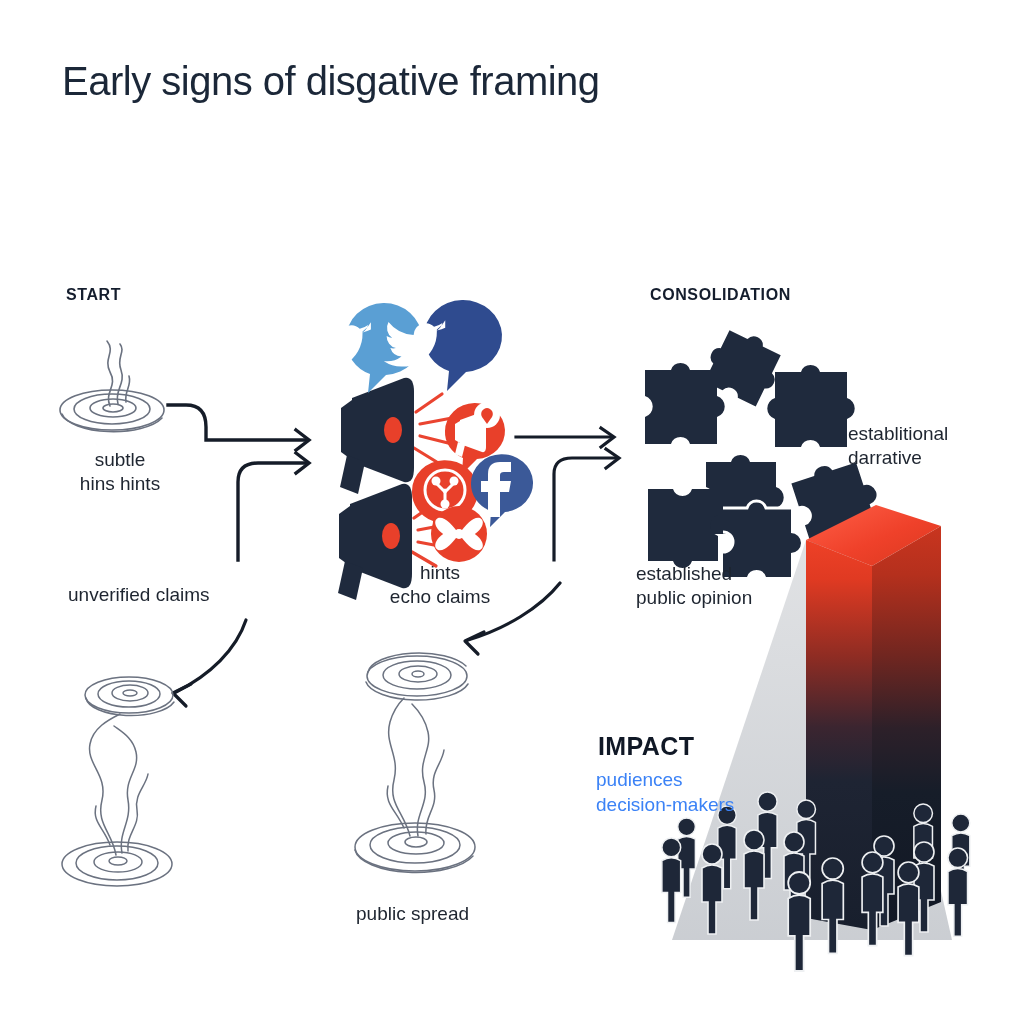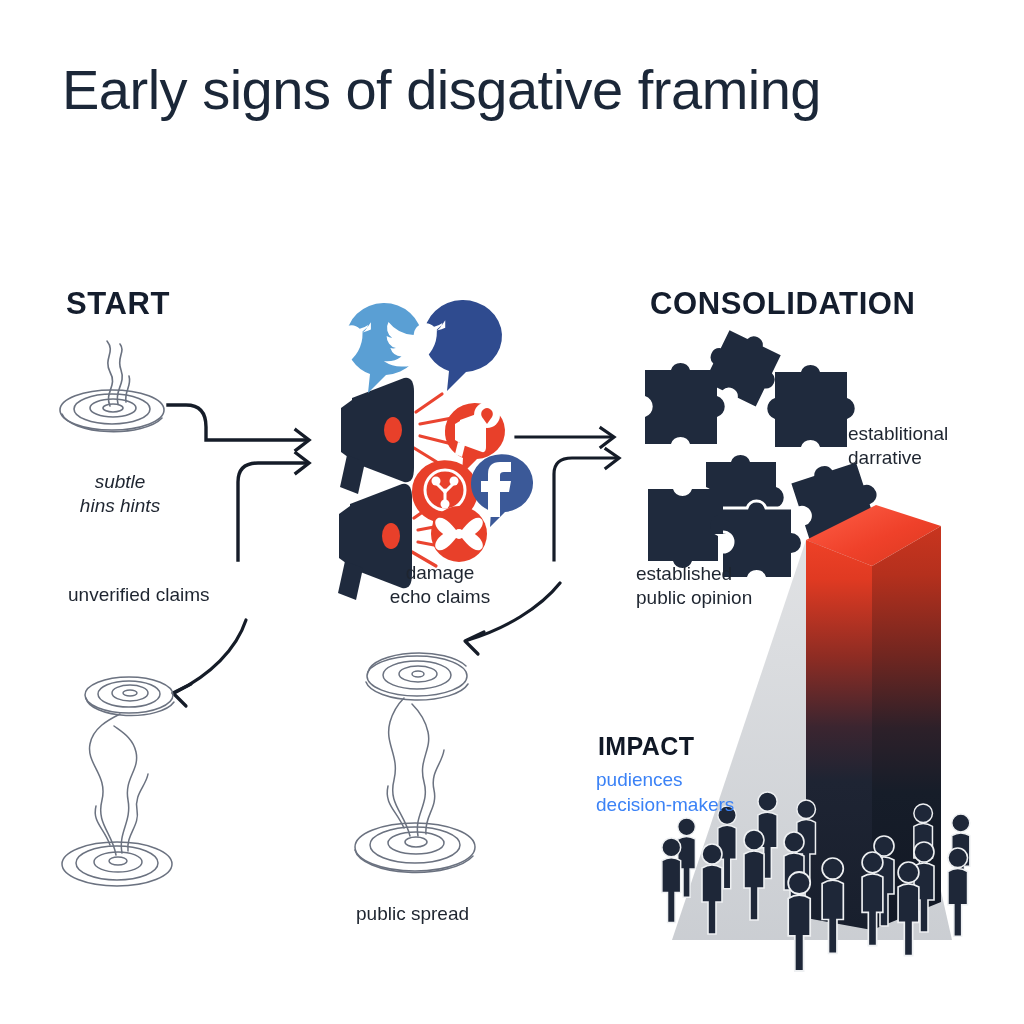--- a/index.html
+++ b/index.html
@@ -6,26 +6,26 @@
   body{
     width:1024px;height:1024px;overflow:hidden;position:relative;
     font-family:"Liberation Sans","DejaVu Sans",sans-serif;
     color:#1b2433;
   }
   #canvas{position:absolute;inset:0;width:1024px;height:1024px;}
   .abs{position:absolute;}
 
   .page-title{
     left:62px; top:58px; width:900px;
-    font-size:56px; font-weight:400; letter-spacing:-0.5px;
+    font-size:40px; font-weight:400; letter-spacing:-0.5px;
     color:#1b2738; line-height:1.15; white-space:nowrap;
   }
 
   .stage-head{
-    font-size:31px; font-weight:700; letter-spacing:0.6px;
+    font-size:16px; font-weight:700; letter-spacing:0.6px;
     color:#141d2d;
   }
 
   .note{
     font-size:19px; font-weight:400; color:#1e2530; line-height:1.28;
   }
   .note.center{text-align:center;}
 
   .impact-head{
     font-size:25px; font-weight:700; letter-spacing:0.4px; color:#101826;
@@ -335,30 +335,30 @@
           <circle cx="12" cy="10" r="10"></circle>
           <path d="M2 24 q10 -6 20 0 v34 h-6 v32 h-8 v-32 h-6 Z"></path>
         </g>
       <g transform="translate(786,872) scale(1.1)">
           <circle cx="12" cy="10" r="10"></circle>
           <path d="M2 24 q10 -6 20 0 v34 h-6 v32 h-8 v-32 h-6 Z"></path>
         </g>
     </g>
   </svg>
 
-  <div class="abs note center" style="left:40px;top:470px;width:160px;font-style:italic;">
+  <div class="abs note center" style="left:40px;top:448px;width:160px;">
     <div>subtle</div>
     <div>hins hints</div>
   </div>
 
   <div class="abs note" style="left:68px;top:583px;">unverified claims</div>
 
 
   <div class="abs note center" style="left:340px;top:561px;width:200px;">
-    <div>damage</div>
+    <div>hints</div>
     <div>echo claims</div>
   </div>
 
   <div class="abs note" style="left:356px;top:902px;">public spread</div>
 
   <div class="abs note" style="left:636px;top:562px;width:200px;">
     <div>established</div>
     <div>public opinion</div>
   </div>
 

